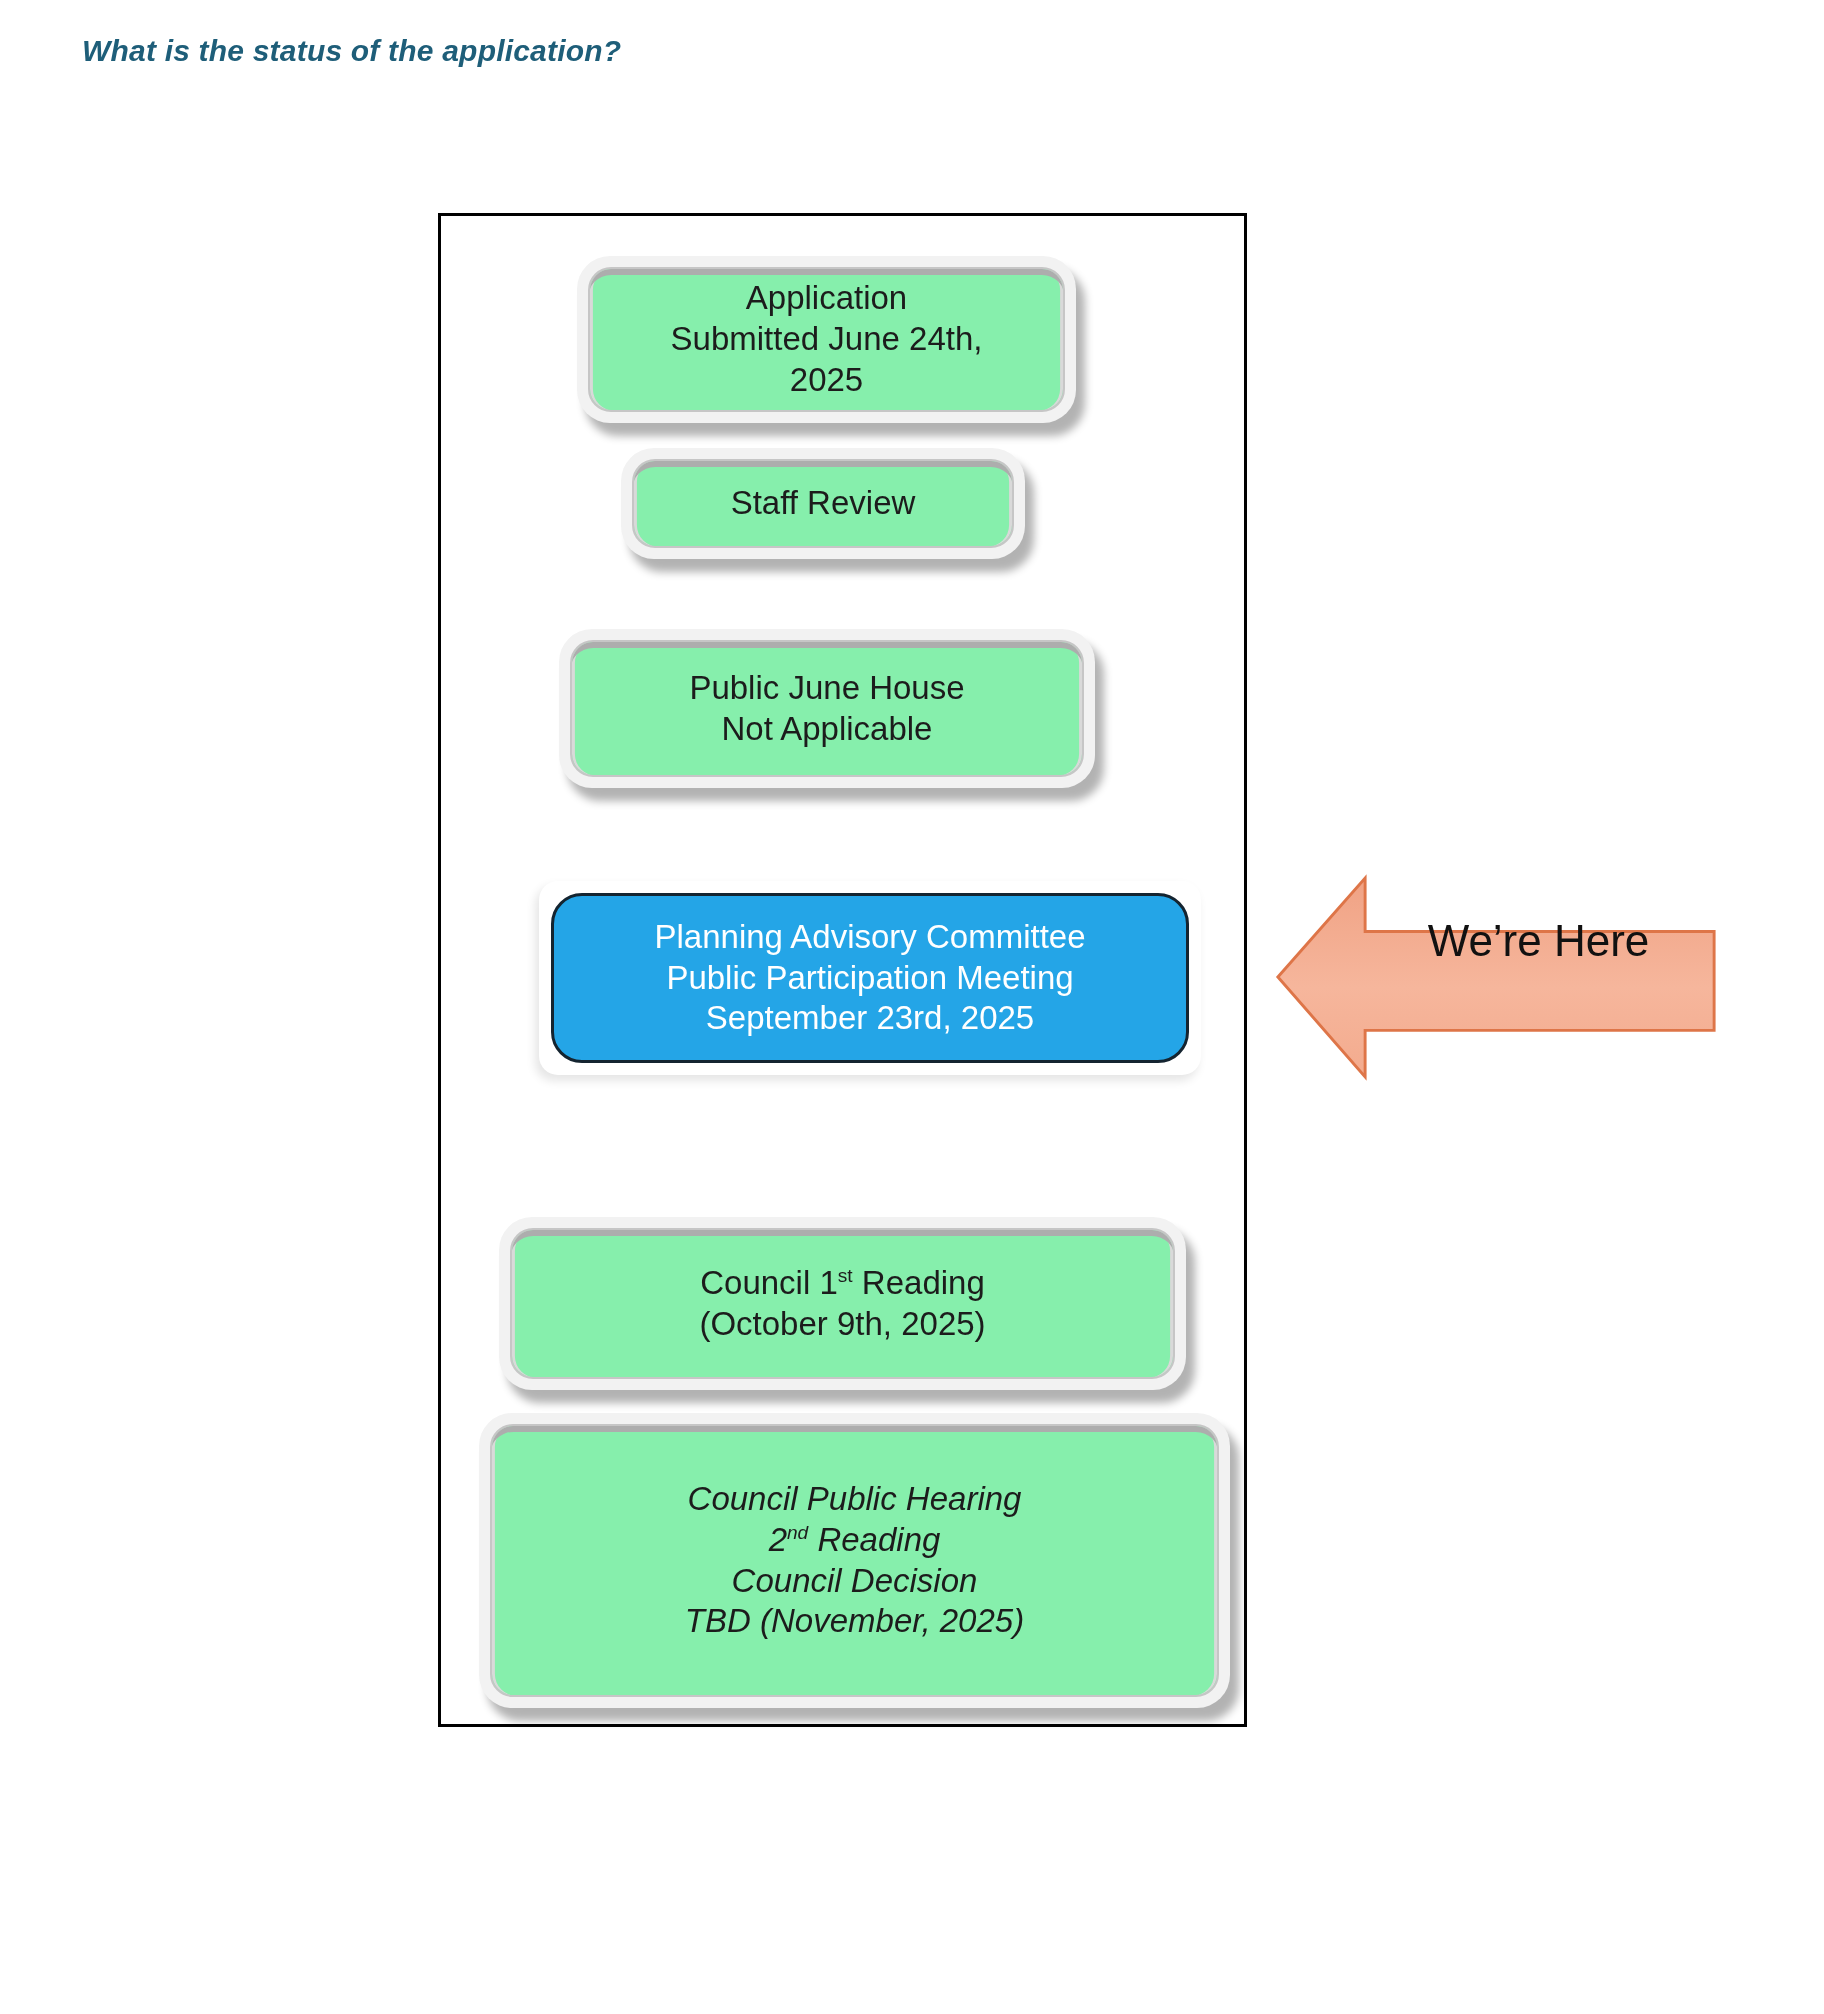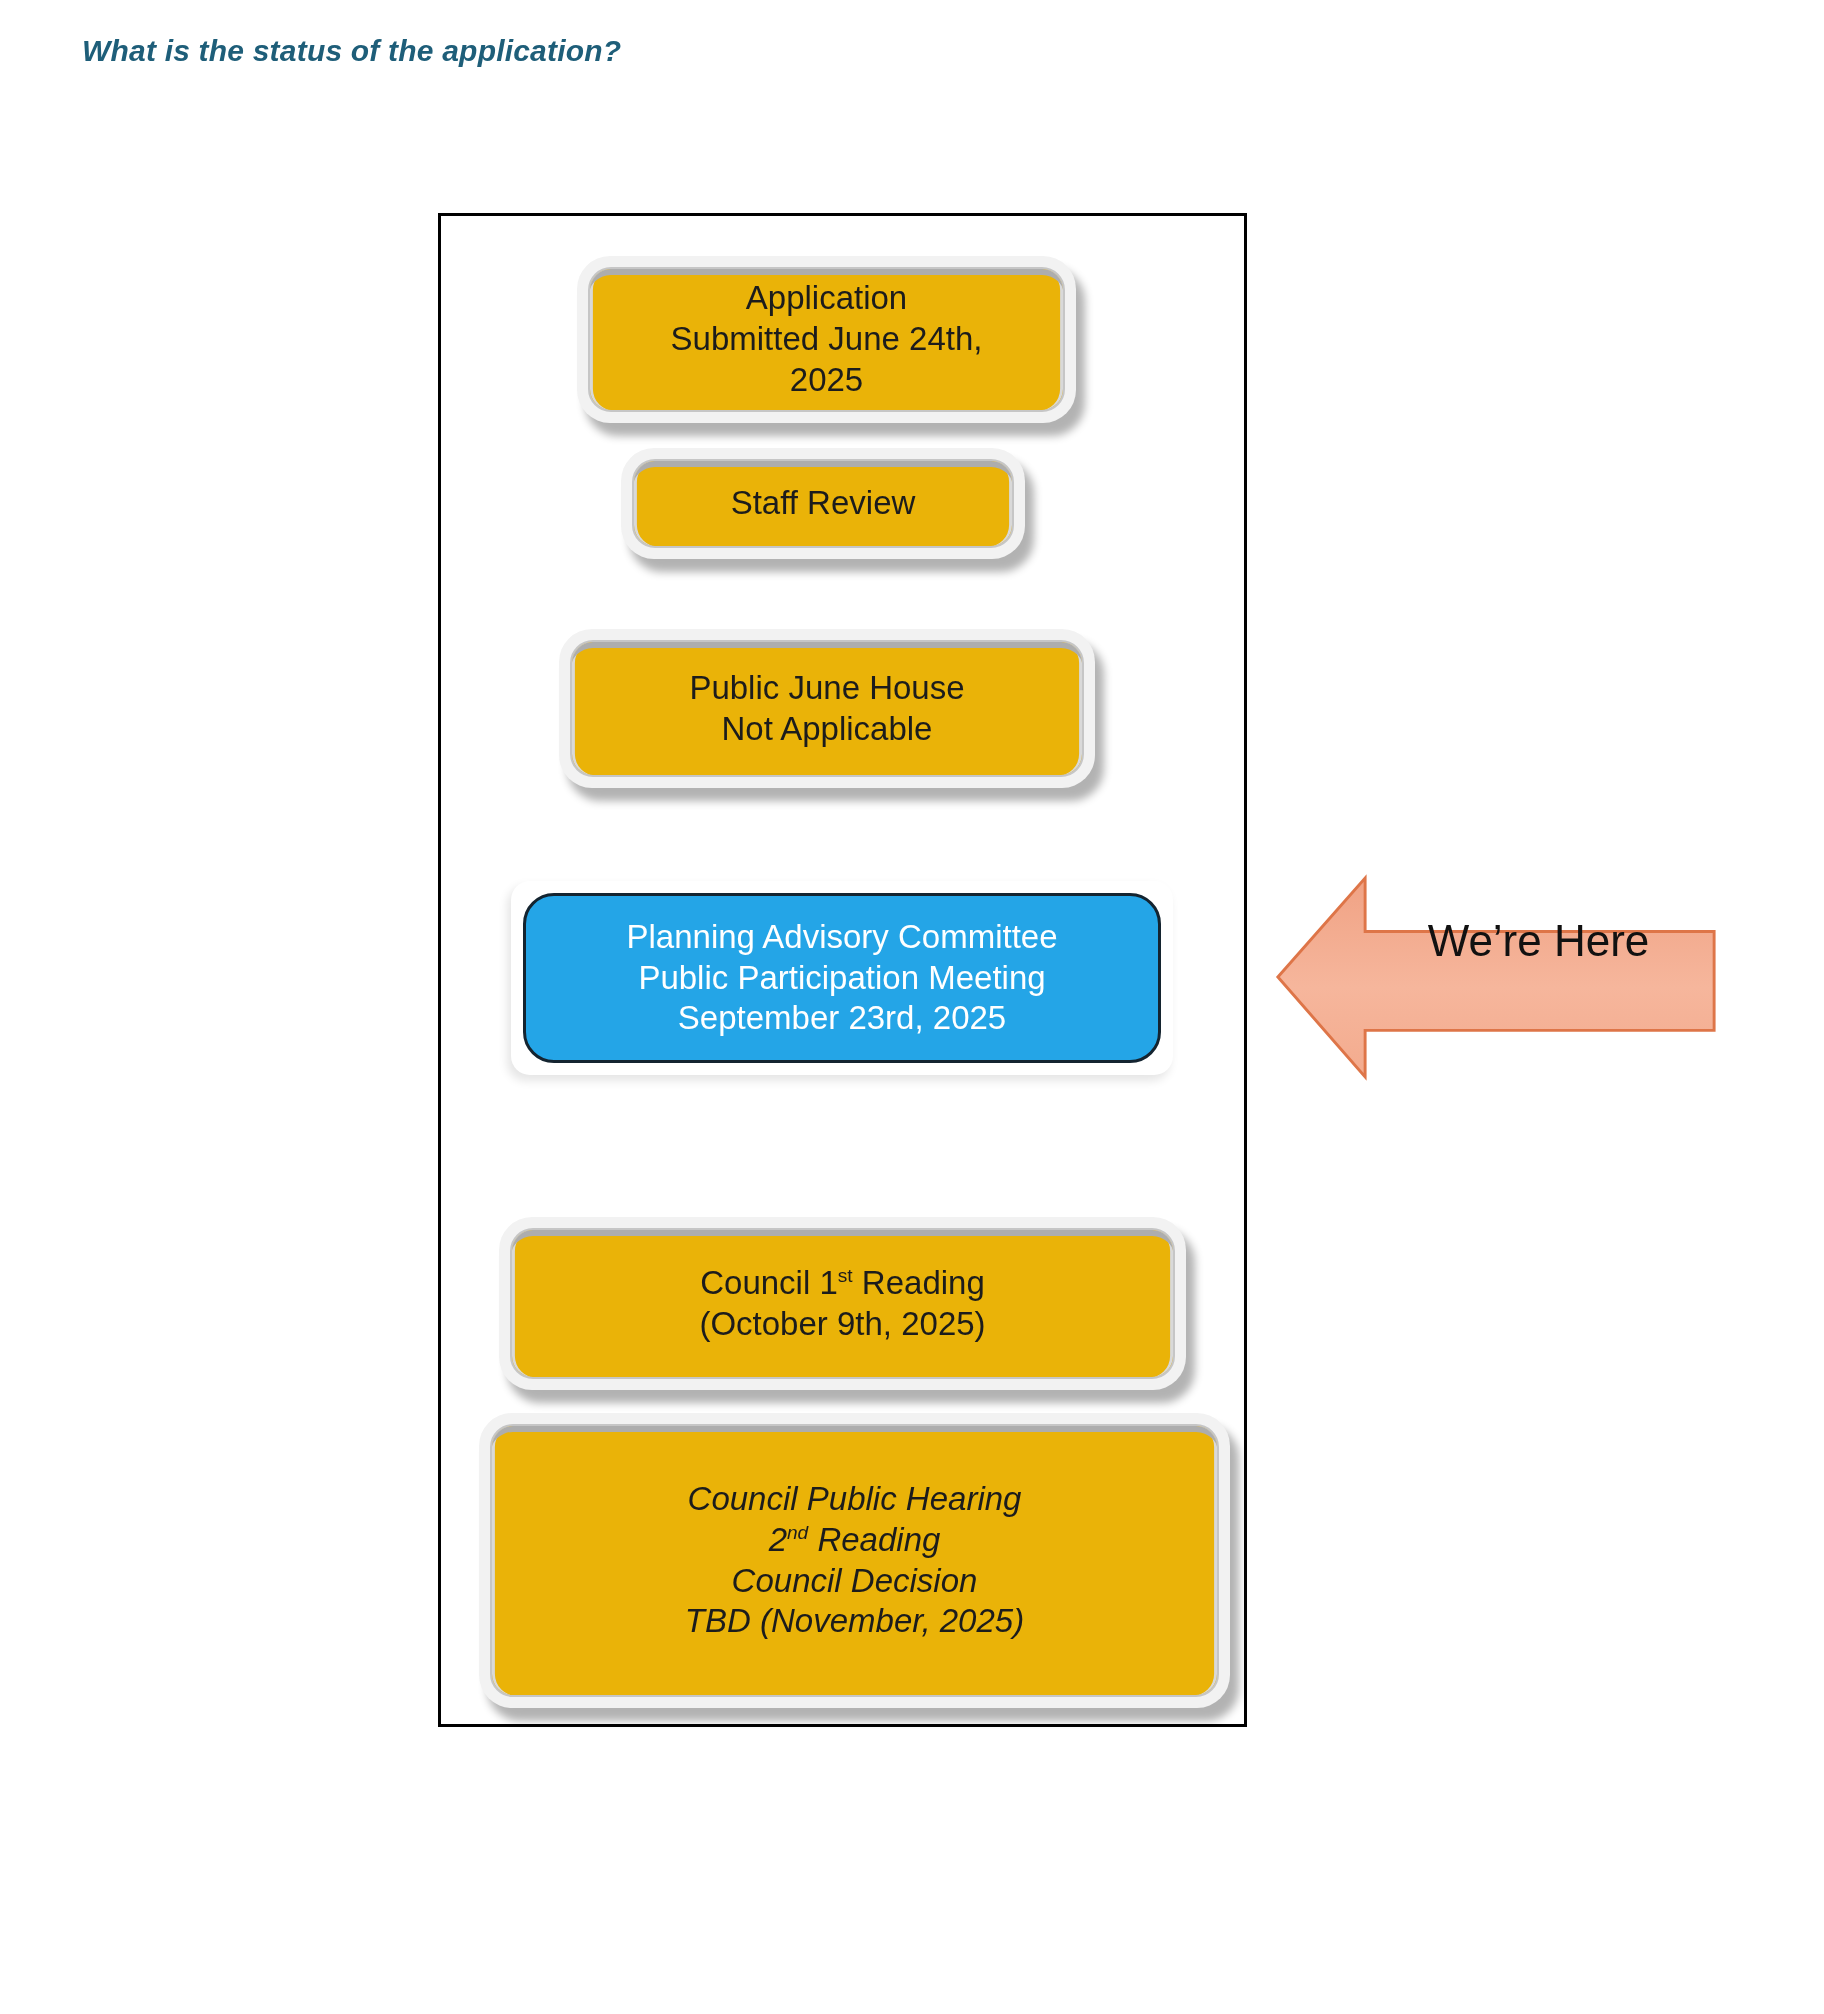--- a/index.html
+++ b/index.html
@@ -52,40 +52,41 @@
     position: absolute;
     background: var(--box-ring);
     border-radius: 33px;
     padding: 10.7px;
     box-shadow: 8.7px 12.6px 8.7px rgba(0,0,0,0.30);
     display: block;
   }
   .box-inner {
     width: 100%;
     height: 100%;
-    background: #eab308;
+    background: #86efac;
     border: 2.9px solid var(--box-border);
     border-radius: 23px;
     box-shadow: inset 0 7.8px 0 -1.9px var(--box-border-top),
                 inset 3.9px 0 0 -1px #d9d9d9,
                 inset -3.9px 0 0 -1px #d9d9d9;
     display: flex;
     flex-direction: column;
     justify-content: center;
     align-items: center;
     text-align: center;
     color: var(--ink);
     font-size: 33px;
     line-height: 1.24;
   }
   .box-outer.highlight {
     background: transparent;
     padding: 12px;
     box-shadow: -3.9px 5.8px 9.7px rgba(0,0,0,0.10);
     border-radius: 19px;
+    margin-left: 28px;
   }
   .box-outer.highlight .box-inner {
     background: var(--highlight-fill);
     border: 3.9px solid var(--highlight-border);
     border-radius: 31px;
     box-shadow: none;
     color: #ffffff;
   }
   .box-line sup {
     font-size: 58%;

